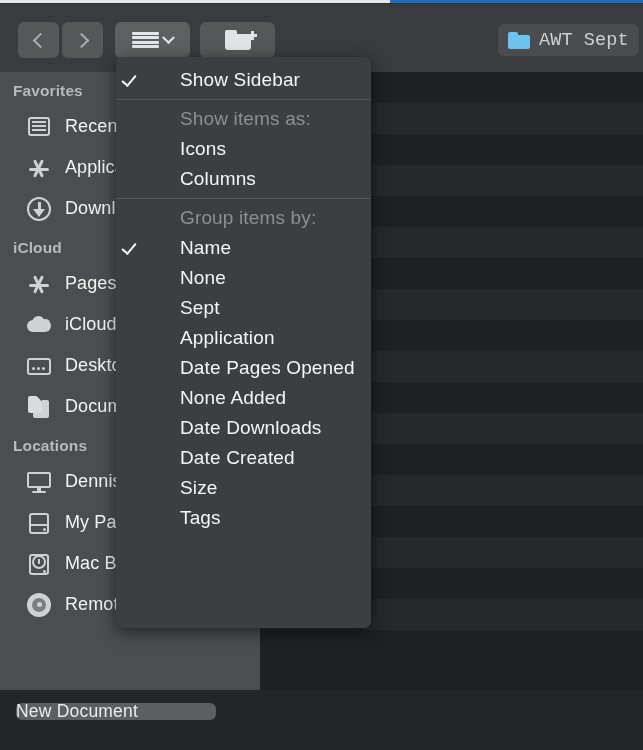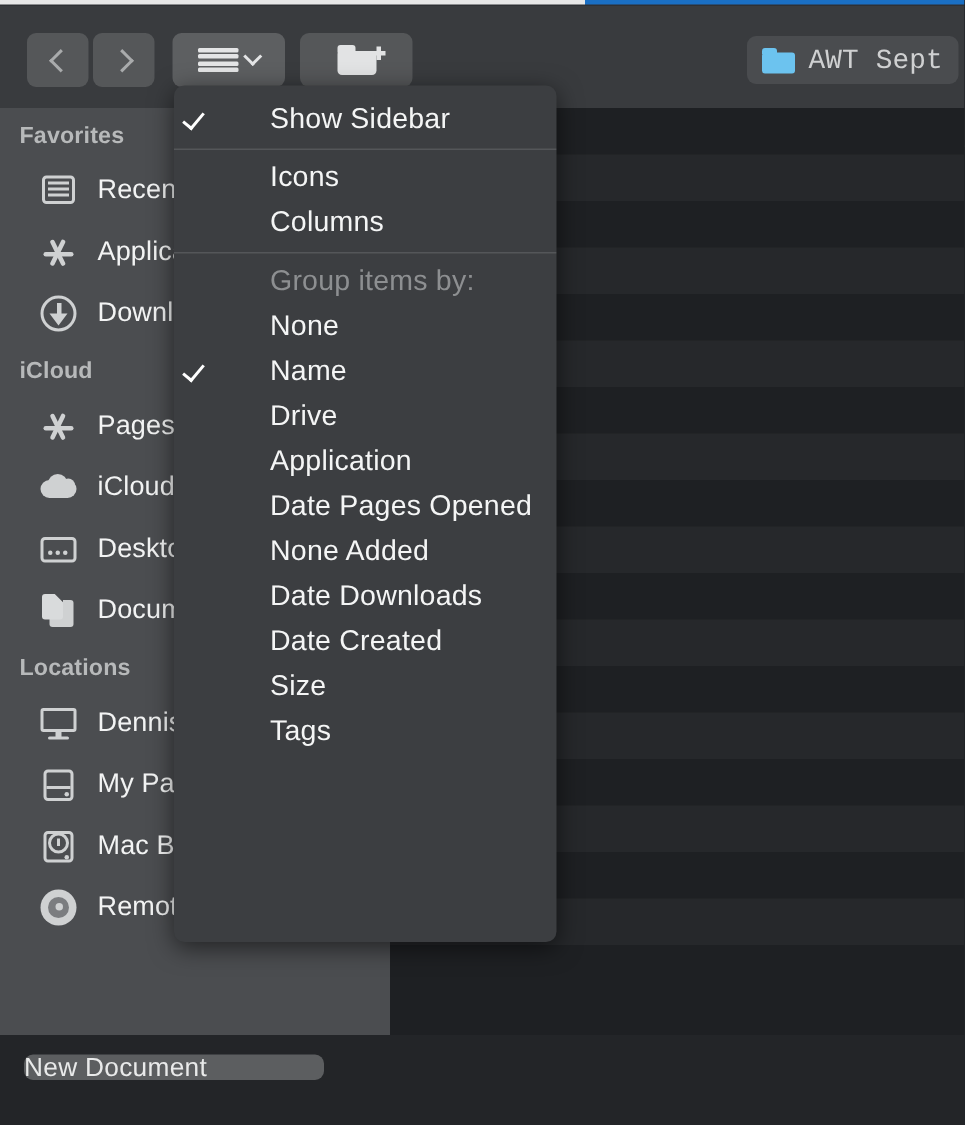--- a/index.html
+++ b/index.html
@@ -349,42 +349,45 @@
     </div>
   </div>
 
 <div id="view-menu">
   <div class="menu-pad-top"></div>
   <div class="menu-row">
     <span class="menu-check"></span>
     <span class="m-label">Show Sidebar</span>
   </div>
   <div class="menu-sep"></div>
+  <div class="menu-row section-title">
+    <span class="m-label">Show items as:</span>
+  </div>
   <div id="show-items-as-options">
       <div class="menu-row">
         <span class="m-label">Icons</span>
       </div>
       <div class="menu-row">
         <span class="m-label">Columns</span>
       </div>
     </div>
   <div class="menu-sep"></div>
   <div class="menu-row section-title">
     <span class="m-label">Group items by:</span>
   </div>
   <div id="group-items-by-options">
       <div class="menu-row">
-        <span class="m-label">None</span>
-      </div>
-      <div class="menu-row">
         <span class="menu-check"></span>
         <span class="m-label">Name</span>
       </div>
       <div class="menu-row">
-        <span class="m-label">Drive</span>
+        <span class="m-label">None</span>
+      </div>
+      <div class="menu-row">
+        <span class="m-label">Sept</span>
       </div>
       <div class="menu-row">
         <span class="m-label">Application</span>
       </div>
       <div class="menu-row">
         <span class="m-label">Date Pages Opened</span>
       </div>
       <div class="menu-row">
         <span class="m-label">None Added</span>
       </div>

